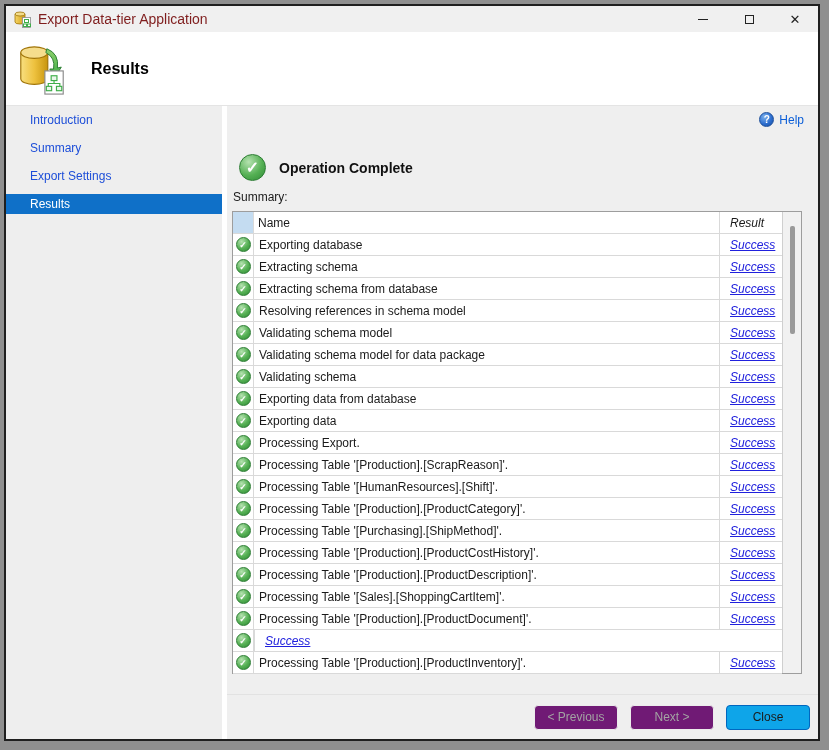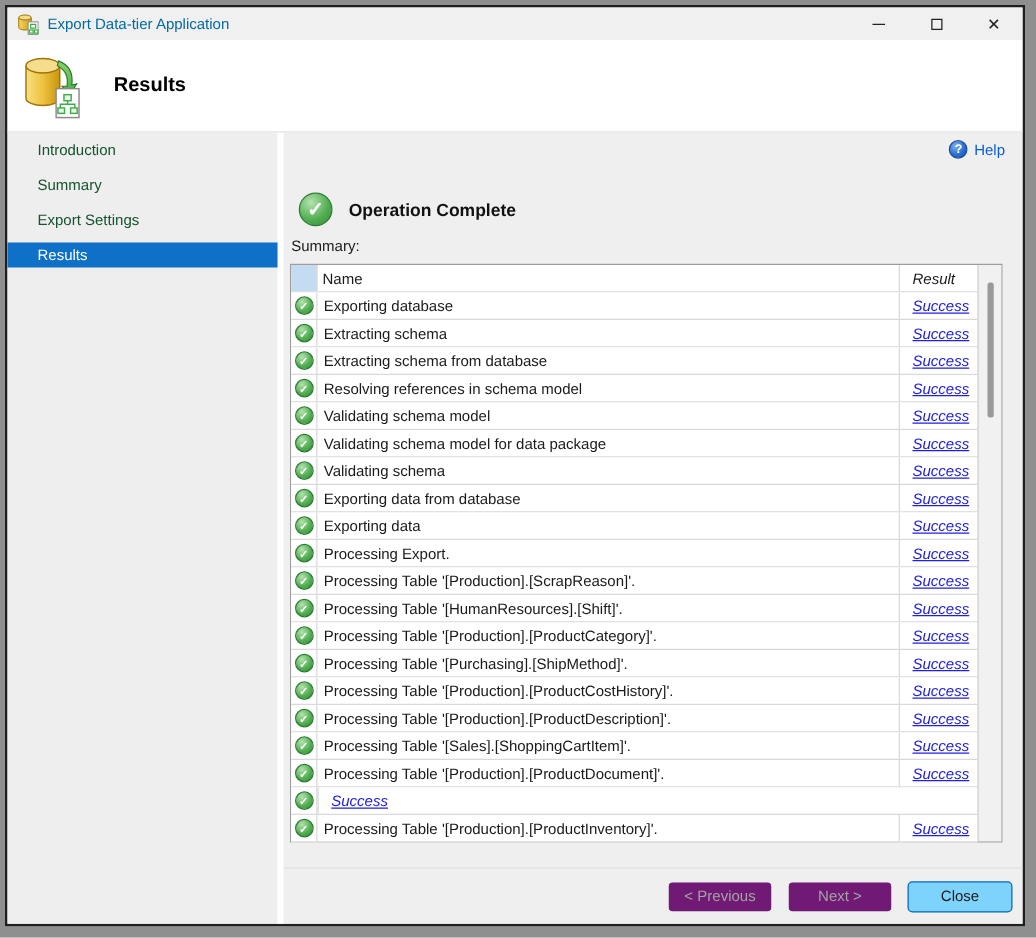--- a/index.html
+++ b/index.html
@@ -11,21 +11,21 @@
     background:#efefef; border:2px solid #1f1f1f;
     display:flex; flex-direction:column;
   }
 
   
   .titlebar {
     height:26px; background:#f0f0f0; display:flex; align-items:center;
     flex:0 0 26px; padding-left:8px;
   }
   .titlebar .app-icon { width:17px; height:17px; margin-right:7px; flex:0 0 17px; }
-  .titlebar .title-text { font-size:12px; color:#0369a1; flex:1; }
+  .titlebar .title-text { font-size:14px; color:#7f1d1d; flex:1; }
   .win-controls { display:flex; height:100%; }
   .win-btn { width:46px; height:100%; display:flex; align-items:center; justify-content:center; cursor:default; }
   .glyph-min { width:10px; height:1px; background:#222; display:block; }
   .glyph-max { width:9px; height:9px; border:1px solid #222; display:block; }
   .glyph-close { font-size:13px; color:#222; line-height:1; }
 
   
   .header-band {
     height:74px; background:#ffffff; border-bottom:1px solid #e4e4e4;
     display:flex; align-items:center; flex:0 0 74px; position:relative;
@@ -35,21 +35,21 @@
 
   
   .body-row { flex:1; display:flex; min-height:0; }
 
   .sidebar {
     width:221px; flex:0 0 221px; background:#eeeeee; border-right:5px solid #ffffff;
   }
   .nav-item { height:28px; display:flex; align-items:center; }
   .nav-item .nav-inner {
     width:100%; height:20px; line-height:20px; padding-left:24px;
-    font-size:12px; color:#14532d; cursor:default; white-space:nowrap;
+    font-size:12px; color:#1d4ed8; cursor:default; white-space:nowrap;
   }
   .nav-item.active .nav-inner { background:#0f70c8; color:#ffffff; }
 
   .content { flex:1; position:relative; background:#efefef; }
 
   .help-link {
     position:absolute; top:6px; right:14px; display:flex; align-items:center; gap:5px;
     cursor:pointer;
   }
   .help-icon {
@@ -114,21 +114,21 @@
   .footer {
     position:absolute; left:0; right:0; bottom:0; height:45px;
     border-top:1px solid #e2e2e2;
     display:flex; align-items:center; justify-content:flex-end; gap:12px; padding-right:8px;
   }
   .btn {
     height:25px; min-width:84px; padding:0 12px; border-radius:4px; font-size:12px;
     display:flex; align-items:center; justify-content:center; cursor:default;
   }
   .btn.disabled { background:#701a75; border:1px solid #ececec; color:#a3a3a3; }
-  .btn.primary  { background:#7dd3fc; border:1.5px solid #0067c0; color:#1b1b1b; cursor:pointer; }
+  .btn.primary  { background:#0ea5e9; border:1.5px solid #0067c0; color:#1b1b1b; cursor:pointer; }
 </style>
 </head>
 <body>
 
 <div class="window">
 
   <div class="titlebar">
     <svg class="app-icon" viewBox="0 0 17 17">
       <defs>
         <linearGradient id="goldS" x1="0" y1="0" x2="1" y2="0">

